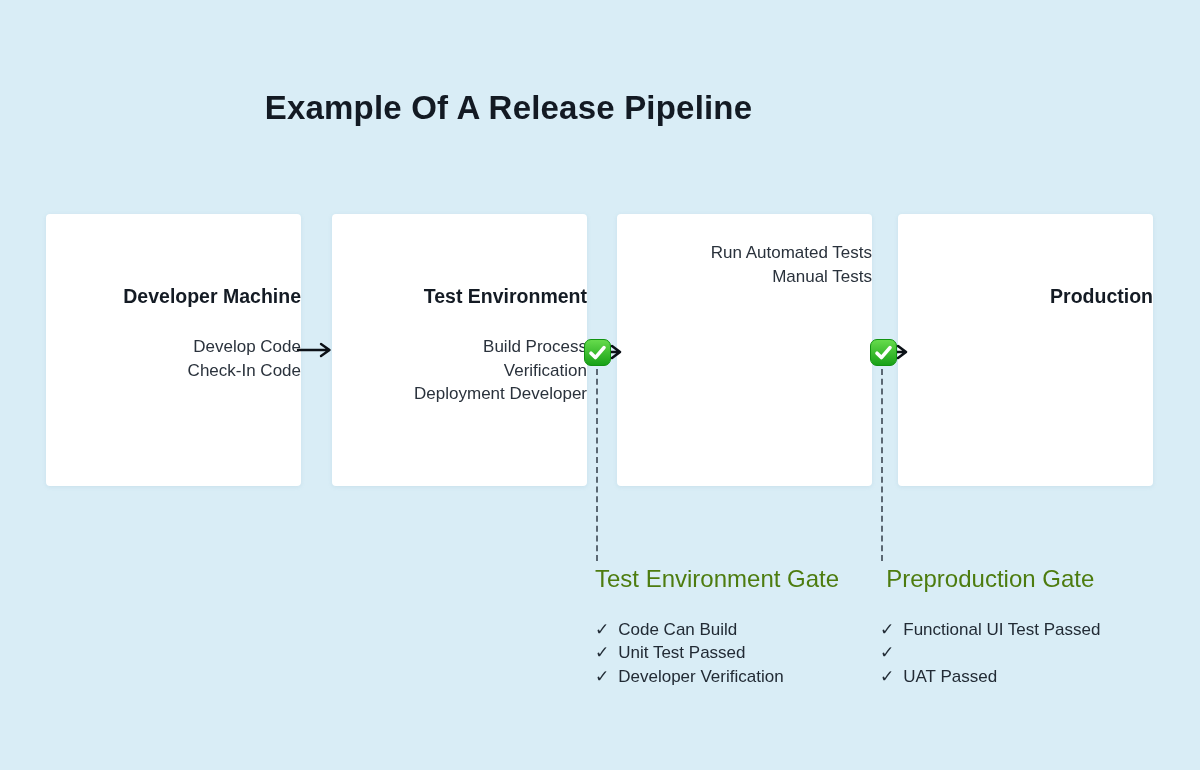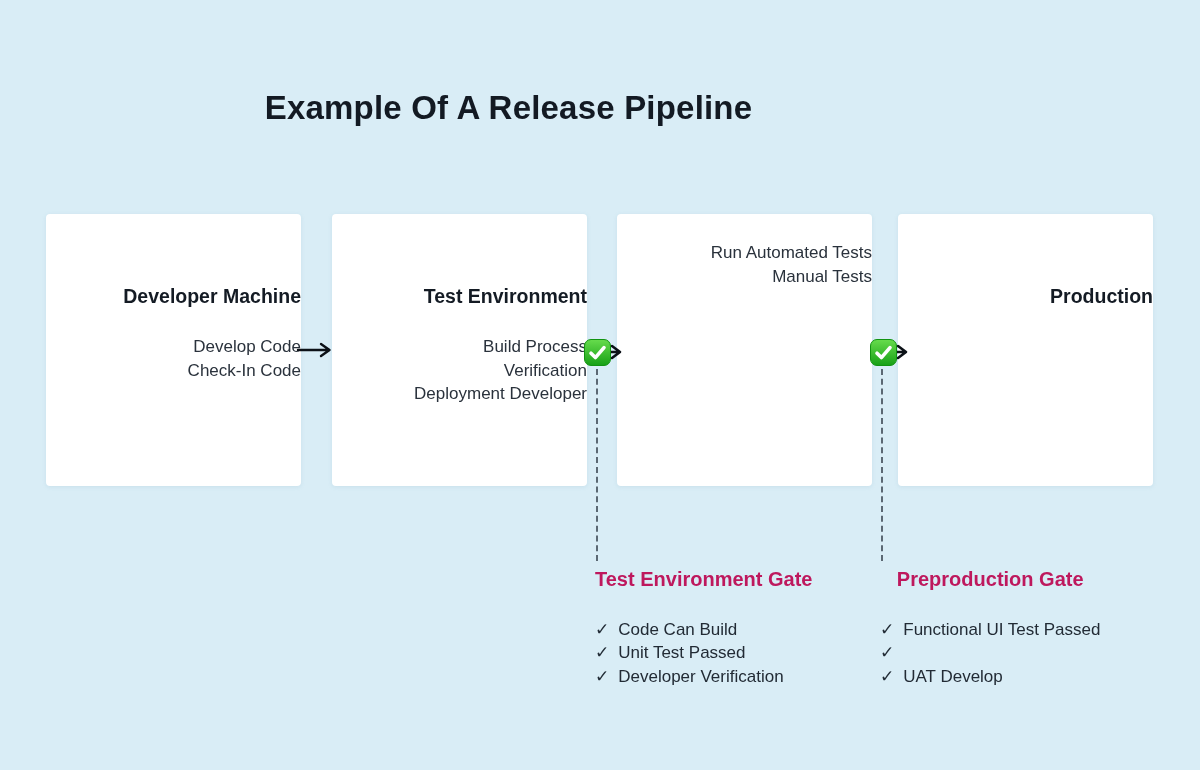--- a/index.html
+++ b/index.html
@@ -79,24 +79,24 @@
   }
   .drop-line.pos-0 { left: 596px; }
   .drop-line.pos-1 { left: 881px; }
   .gate {
     position: absolute;
     top: 566px;
   }
   .gate.pos-0 { left: 595px; }
   .gate.pos-1 { left: 880px; text-align: center; }
   .gate-title {
-    font-size: 20px;
+    font-size: 24px;
     line-height: 26px;
-    font-weight: 700;
-    color: #be185d;
+    font-weight: 400;
+    color: #4d7c0f;
   }
   .gate-items {
     margin-top: 26px;
   }
   .gate-item {
     display: flex;
     align-items: baseline;
     font-size: 17px;
     line-height: 23.3px;
     color: #222b35;
@@ -196,18 +196,18 @@
     <div class="gate-items">
       <div class="gate-item">
         <span class="check-glyph">✓</span>
         <span>Functional UI Test Passed</span>
       </div>
       <div class="gate-item">
         <span class="check-glyph">✓</span>
       </div>
       <div class="gate-item">
         <span class="check-glyph">✓</span>
-        <span>UAT Develop</span>
+        <span>UAT Passed</span>
       </div>
     </div>
   </div>
 
 </div>
 
 </body></html>

